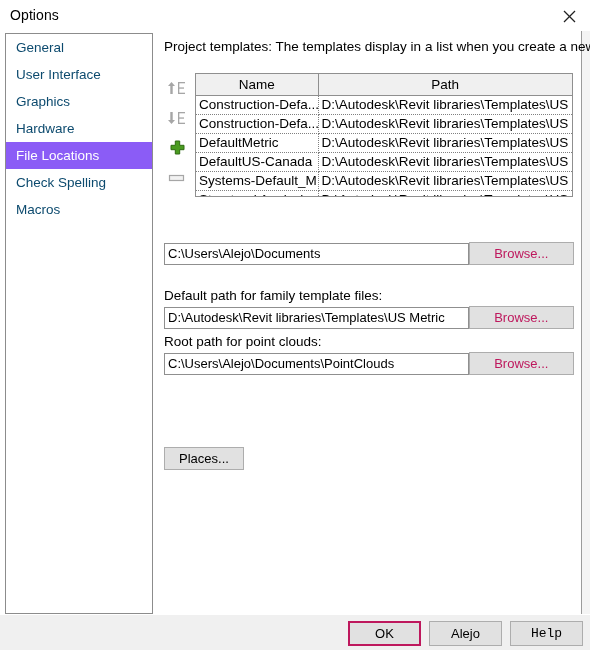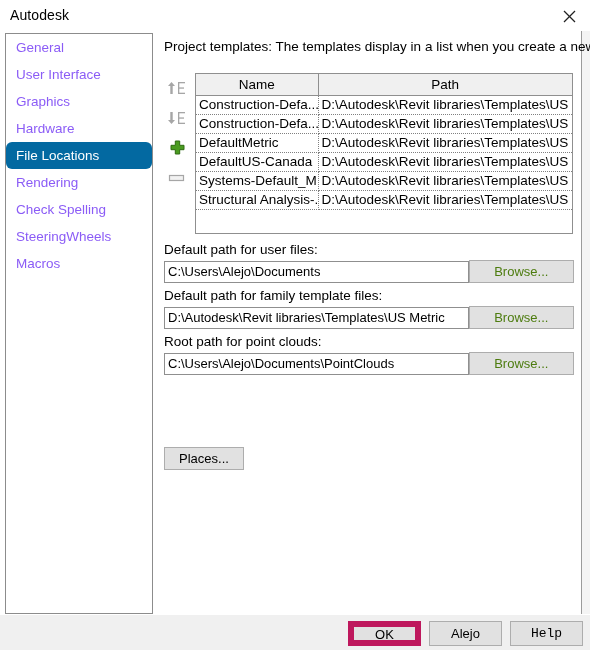--- a/index.html
+++ b/index.html
@@ -45,28 +45,27 @@
     width: 148px; height: 581px;
     background: #ffffff;
     border: 1px solid #8c8c8c;
   }
   .side-item {
     position: relative;
     height: 27px;
     display: flex; align-items: center;
     padding-left: 10px;
     font-size: 13.5px;
-    color: #8b5cf6;
+    color: #0c4a6e;
     cursor: default;
     white-space: nowrap;
   }
   .side-item.selected {
-    background: #0369a1;
+    background: #8b5cf6;
     color: #ffffff;
-    border-radius: 6px;
   }
 
   
   #content {
     position: absolute; left: 155px; top: 31px;
     width: 426px; height: 583px;
     background: #ffffff;
   }
   #templates-label {
     position: absolute; left: 9px; top: 8px;
@@ -81,21 +80,21 @@
   .tool-icon {
     width: 26px; height: 26px;
     display: flex; align-items: center; justify-content: center;
     cursor: pointer;
   }
   .tool-icon.spaced { margin-bottom: 4px; }
 
   
   #table-wrap {
     position: absolute; left: 40px; top: 42px;
-    width: 378px; height: 161px;
+    width: 378px; height: 124px;
     border: 1px solid #8f8f8f;
     background: #ffffff;
     overflow: hidden;
   }
   table.tmpl {
     width: 100%; border-collapse: collapse;
     table-layout: fixed;
     font-size: 13px;
   }
   table.tmpl th {
@@ -138,21 +137,21 @@
     font-size: 13px;
     color: #000;
     padding: 0 3px;
     outline: none;
   }
   .browse-btn {
     width: 108px; height: 23px;
     background: #e1e1e1;
     border: 1px solid #adadad;
     font-family: "Liberation Sans", sans-serif;
-    font-size: 13px; color: #4d7c0f;
+    font-size: 13px; color: #be185d;
     cursor: pointer;
   }
   #places-btn {
     position: absolute; left: 9px; top: 389px;
     width: 80px; height: 23px;
     background: #e1e1e1;
     border: 1px solid #adadad;
     font-family: "Liberation Sans", sans-serif;
     font-size: 13px; color: #000;
     cursor: pointer;
@@ -168,32 +167,32 @@
     position: absolute; top: 6px;
     height: 25px; width: 73px;
     background: #e1e1e1;
     border: 1px solid #adadad;
     font-family: "Liberation Sans", sans-serif;
     font-size: 13px; color: #000;
     cursor: pointer;
   }
   #ok-btn {
     left: 348px;
-    border: 6px solid #be185d;
+    border: 2px solid #be185d;
   }
   #cancel-btn { left: 429px; }
   #help-btn  { left: 510px; font-family: Liberation Mono, monospace; }
 </style>
 </head>
 <body>
 
 <div id="dialog">
 
   <div id="titlebar">
-    <div id="dialog-title">Autodesk</div>
+    <div id="dialog-title">Options</div>
     <div id="close-btn">
       <svg width="13" height="13" viewBox="0 0 13 13" aria-hidden="true">
         <line x1="1" y1="1" x2="12" y2="12" stroke="#222" stroke-width="1.3"></line>
         <line x1="12" y1="1" x2="1" y2="12" stroke="#222" stroke-width="1.3"></line>
       </svg>
     </div>
   </div>
 
   <div id="right-strip"></div>
 
@@ -207,27 +206,21 @@
     <div class="side-item">
       <span>Graphics</span>
     </div>
     <div class="side-item">
       <span>Hardware</span>
     </div>
     <div class="side-item selected">
       <span>File Locations</span>
     </div>
     <div class="side-item">
-      <span>Rendering</span>
-    </div>
-    <div class="side-item">
       <span>Check Spelling</span>
-    </div>
-    <div class="side-item">
-      <span>SteeringWheels</span>
     </div>
     <div class="side-item">
       <span>Macros</span>
     </div>
   </div>
 
   <div id="content">
 
     <div id="templates-label">Project templates:  The templates display in a list when you create a new project.</div>
 
@@ -300,21 +293,20 @@
           <tr>
             <td>Structural Analysis-...</td>
             <td>D:\Autodesk\Revit libraries\Templates\US ...</td>
           </tr>
 
         </tbody>
       </table>
     </div>
 
     <div class="field-group" style="top:211px;">
-      <div class="field-label">Default path for user files:</div>
       <div class="field-row">
         <input class="field-input" type="text" value="C:\Users\Alejo\Documents" style="">
         <button class="browse-btn">Browse...</button>
       </div>
     </div>
 
     <div class="field-group" style="top:257px;">
       <div class="field-label">Default path for family template files:</div>
       <div class="field-row">
         <input class="field-input" type="text" value="D:\Autodesk\Revit libraries\Templates\US Metric" style="">

